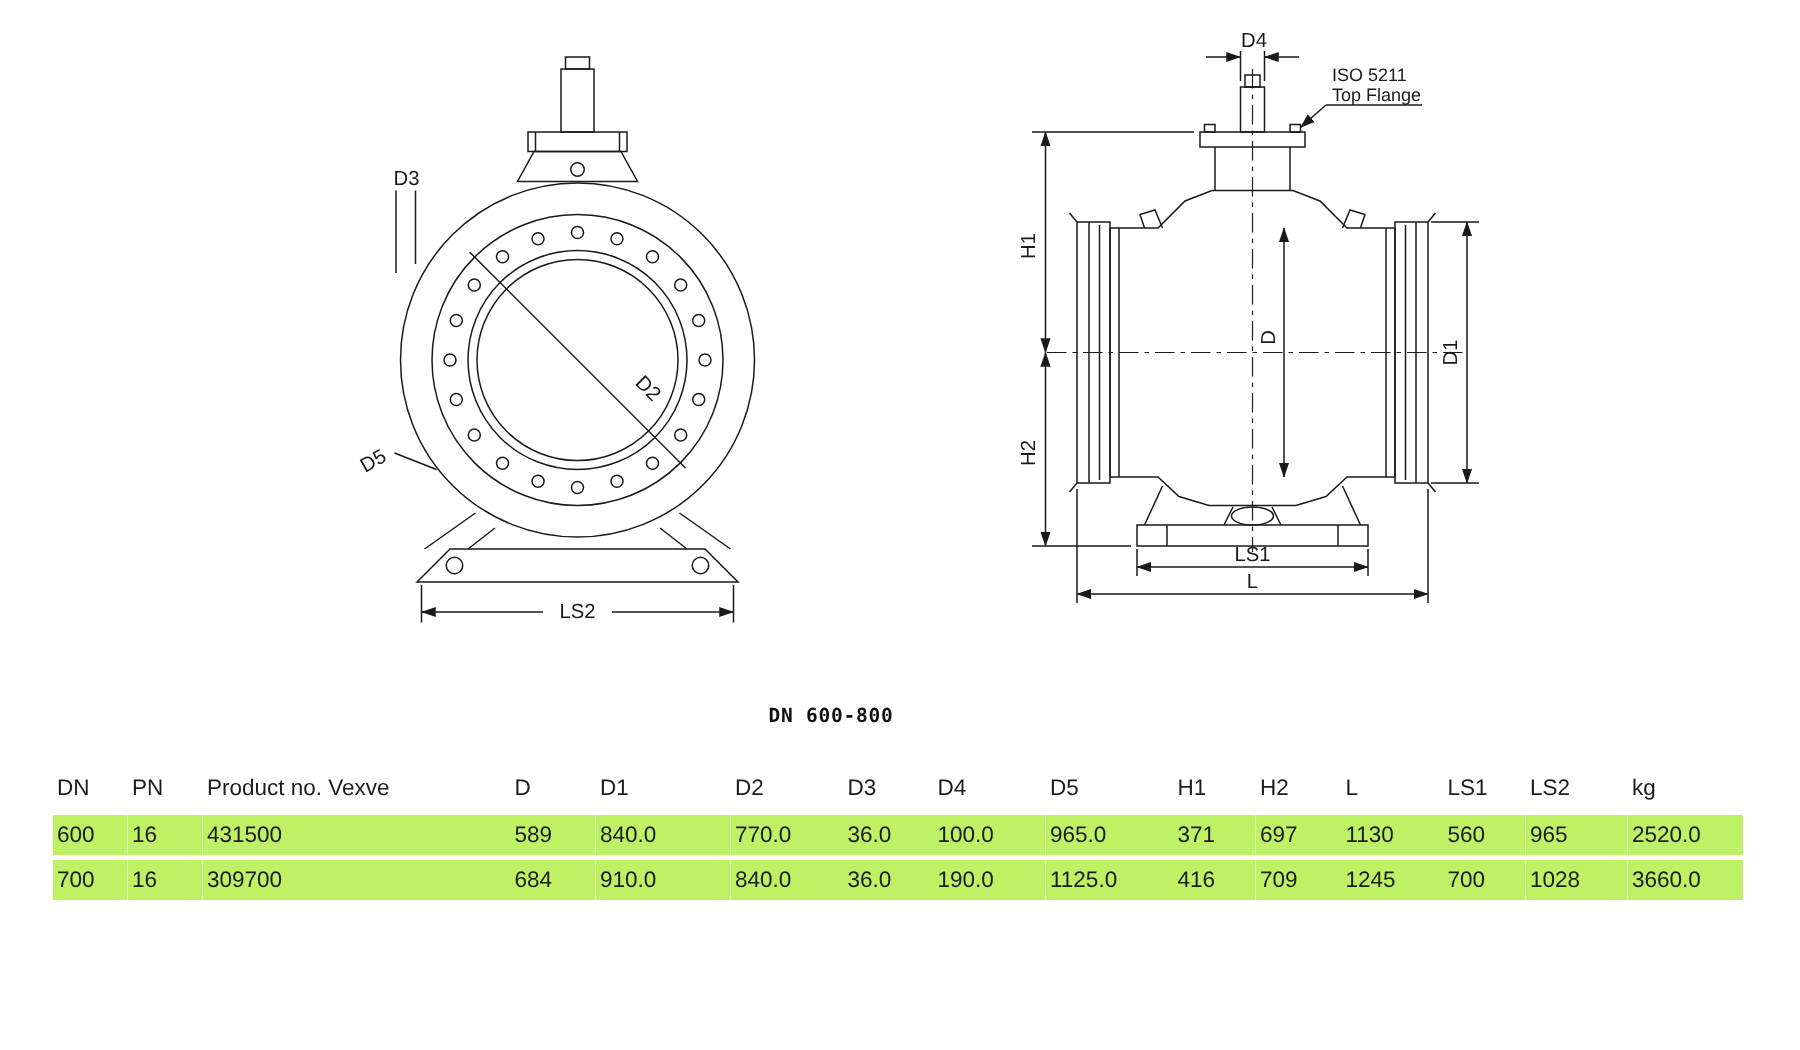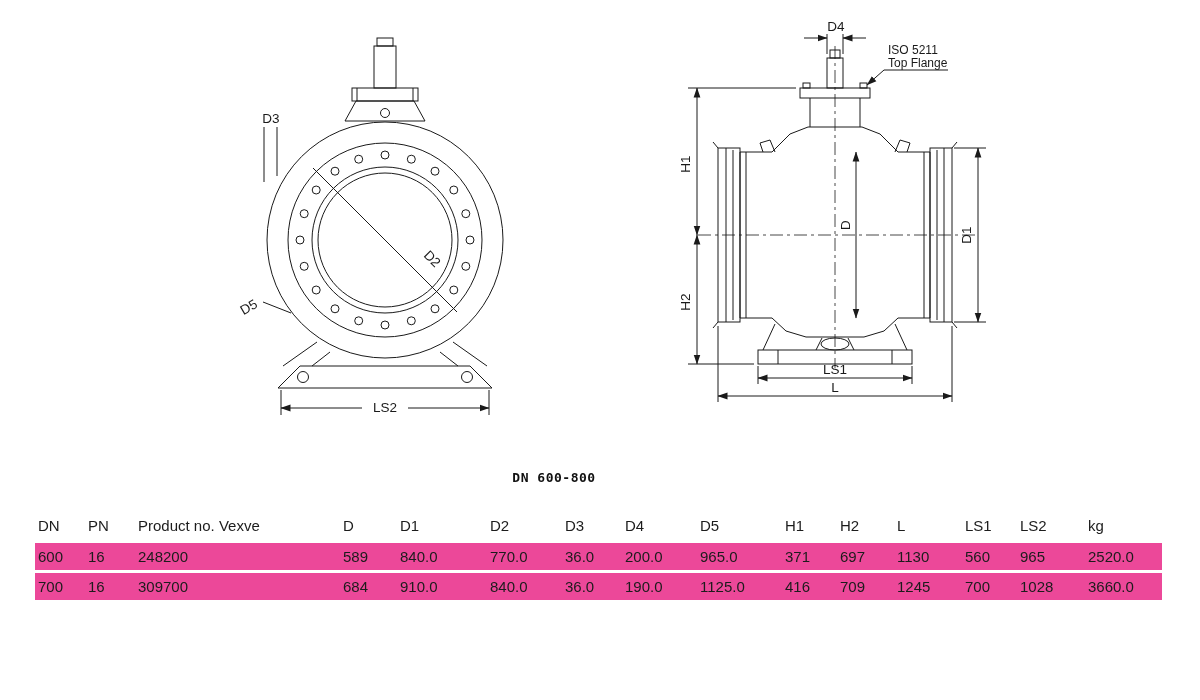--- a/index.html
+++ b/index.html
@@ -6,21 +6,21 @@
   .page{position:relative;width:1200px;height:700px;background:#ffffff;overflow:hidden;
         font-family:"Liberation Sans",sans-serif;}
   .drawing-area{position:absolute;top:0;left:0;width:1200px;height:460px;}
   .caption{position:absolute;top:470px;left:0;width:1108px;text-align:center;
            font-family:"DejaVu Sans Mono",monospace;font-size:13px;font-weight:bold;
            letter-spacing:0.5px;color:#111;}
   .spec-table{position:absolute;top:512px;left:35px;width:917px;table-layout:fixed;
               border-collapse:collapse;font-size:15px;color:#1c1c1c;}
   .spec-table th{font-weight:normal;text-align:left;padding:5px 3px 9px 3px;
                  white-space:nowrap;overflow:hidden;}
-  .spec-table td{background:#ec4899;padding:4px 3px;border-bottom:3px solid #fff;
+  .spec-table td{background:#bef264;padding:4px 3px;border-bottom:3px solid #fff;
                  white-space:nowrap;overflow:hidden;line-height:19px;margin-top:44px;}
   svg text{font-family:"Liberation Sans",sans-serif;}
   .dimtext{font-size:13.5px;}
   .notetext{font-size:12px;}
 </style>
 </head>
 <body>
 
 <div class="page">
 
@@ -218,26 +218,26 @@
           <th>L</th>
           <th>LS1</th>
           <th>LS2</th>
           <th>kg</th>
         </tr>
     </thead>
     <tbody>
         <tr>
           <td>600</td>
           <td>16</td>
-          <td>248200</td>
+          <td>431500</td>
           <td>589</td>
           <td>840.0</td>
           <td>770.0</td>
           <td>36.0</td>
-          <td>200.0</td>
+          <td>100.0</td>
           <td>965.0</td>
           <td>371</td>
           <td>697</td>
           <td>1130</td>
           <td>560</td>
           <td>965</td>
           <td>2520.0</td>
         </tr>
         <tr>
           <td>700</td>

